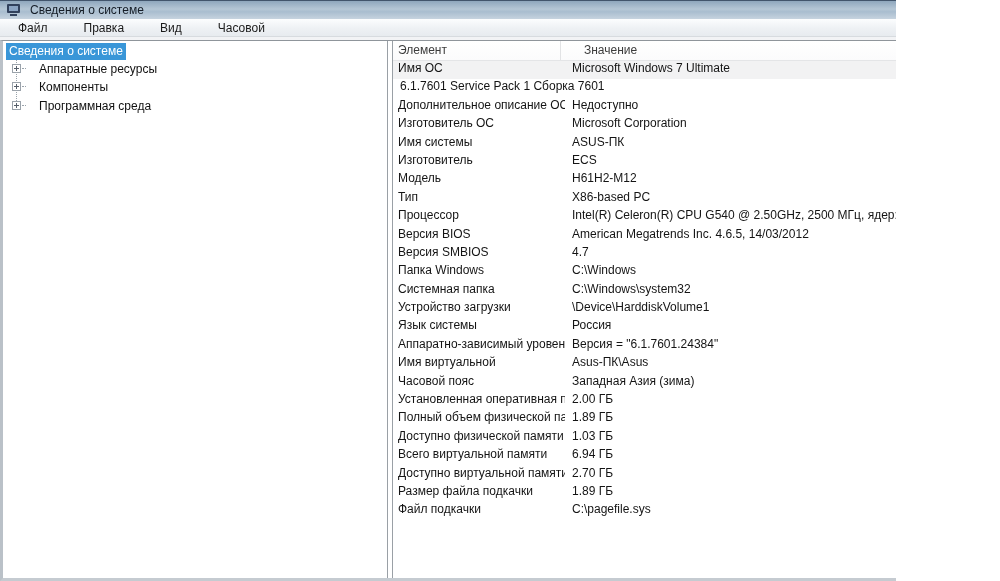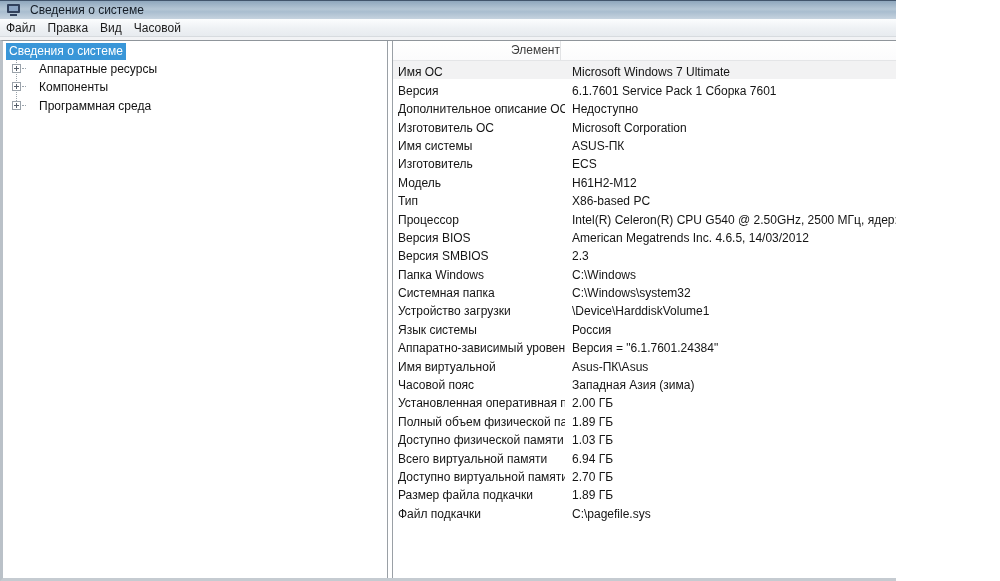--- a/index.html
+++ b/index.html
@@ -21,21 +21,21 @@
   .title-icon .base { position:absolute; left:3px; top:10px; width:7px; height:2px; background:#31415c; }
   .title-text { color:#141c26; white-space:nowrap; }
 
   
   .menubar {
     position:absolute; top:19px; left:0; width:1000px; height:18px;
     background:linear-gradient(180deg,#fcfdfe 0%,#eef1f4 55%,#e7ebef 100%);
     border-bottom:1px solid #d7dbdf;
     display:flex; align-items:center;
   }
-  .menu-item { padding:2px 6px; color:#1a1a1a; cursor:default; }
+  .menu-item { padding:2px 18px; color:#1a1a1a; cursor:default; }
 
   .strip { position:absolute; top:37px; left:0; width:1000px; height:3px; background:#f2f3f5; }
 
   
   .content {
     position:absolute; top:40px; left:0; width:1000px; height:541px;
     border-top:1px solid #8f959b;
     border-left:3px solid #bac1c8;
     border-bottom:3px solid #c5cbd1;
     background:#fff;
@@ -64,26 +64,26 @@
   .tree-label { margin-left:36px; white-space:nowrap; color:#111; }
 
   
   .list-panel {
     position:absolute; left:389px; top:0; bottom:0; width:593px;
     background:#fff; border-left:1px solid #9aa0a6;
   }
   .list-header {
     display:flex; height:20px; align-items:center;
     background:linear-gradient(180deg,#ffffff,#fbfbfc);
-    border-bottom:1px solid #e4e5e7; color:#3c3c3c;text-align:right;
+    border-bottom:1px solid #e4e5e7; color:#3c3c3c;
   }
   .hcol1 { width:172px; padding-left:5px; border-right:1px solid #e2e3e5; height:100%; line-height:19px; }
   .hcol2 { width:418px; padding-left:7px; border-right:1px solid #e2e3e5; height:100%; line-height:19px;margin-left:16px; }
   .list-body { position:absolute; top:20px; left:0; right:0; bottom:0; overflow:hidden; }
-  .row { display:flex; height:18.4px; align-items:flex-end; }
+  .row { display:flex; height:18.4px; align-items:flex-start; }
   .row.hl { background:#f2f2f3; }
   .cell-label { width:172px; padding-left:5px; white-space:nowrap; overflow:hidden; color:#141414; }
   .cell-value { flex:1; padding-left:7px; white-space:nowrap; overflow:hidden; color:#141414; }
 </style>
 </head>
 <body>
 
 <div class="window">
 
   <div class="titlebar">
@@ -137,21 +137,20 @@
         <div class="hcol1">Элемент</div>
         <div class="hcol2">Значение</div>
       </div>
       <div class="list-body">
   <div class="row hl">
     <span class="cell-label">Имя ОС</span>
     <span class="cell-value">Microsoft Windows 7 Ultimate</span>
   </div>
 
   <div class="row">
-    <span class="cell-label">Версия</span>
     <span class="cell-value">6.1.7601 Service Pack 1 Сборка 7601</span>
   </div>
 
   <div class="row">
     <span class="cell-label">Дополнительное описание ОС</span>
     <span class="cell-value">Недоступно</span>
   </div>
 
   <div class="row">
     <span class="cell-label">Изготовитель ОС</span>
@@ -183,21 +182,21 @@
     <span class="cell-value">Intel(R) Celeron(R) CPU G540 @ 2.50GHz, 2500 МГц, ядер: 2, логических про...</span>
   </div>
 
   <div class="row">
     <span class="cell-label">Версия BIOS</span>
     <span class="cell-value">American Megatrends Inc. 4.6.5, 14/03/2012</span>
   </div>
 
   <div class="row">
     <span class="cell-label">Версия SMBIOS</span>
-    <span class="cell-value">2.3</span>
+    <span class="cell-value">4.7</span>
   </div>
 
   <div class="row">
     <span class="cell-label">Папка Windows</span>
     <span class="cell-value">C:\Windows</span>
   </div>
 
   <div class="row">
     <span class="cell-label">Системная папка</span>
     <span class="cell-value">C:\Windows\system32</span>

